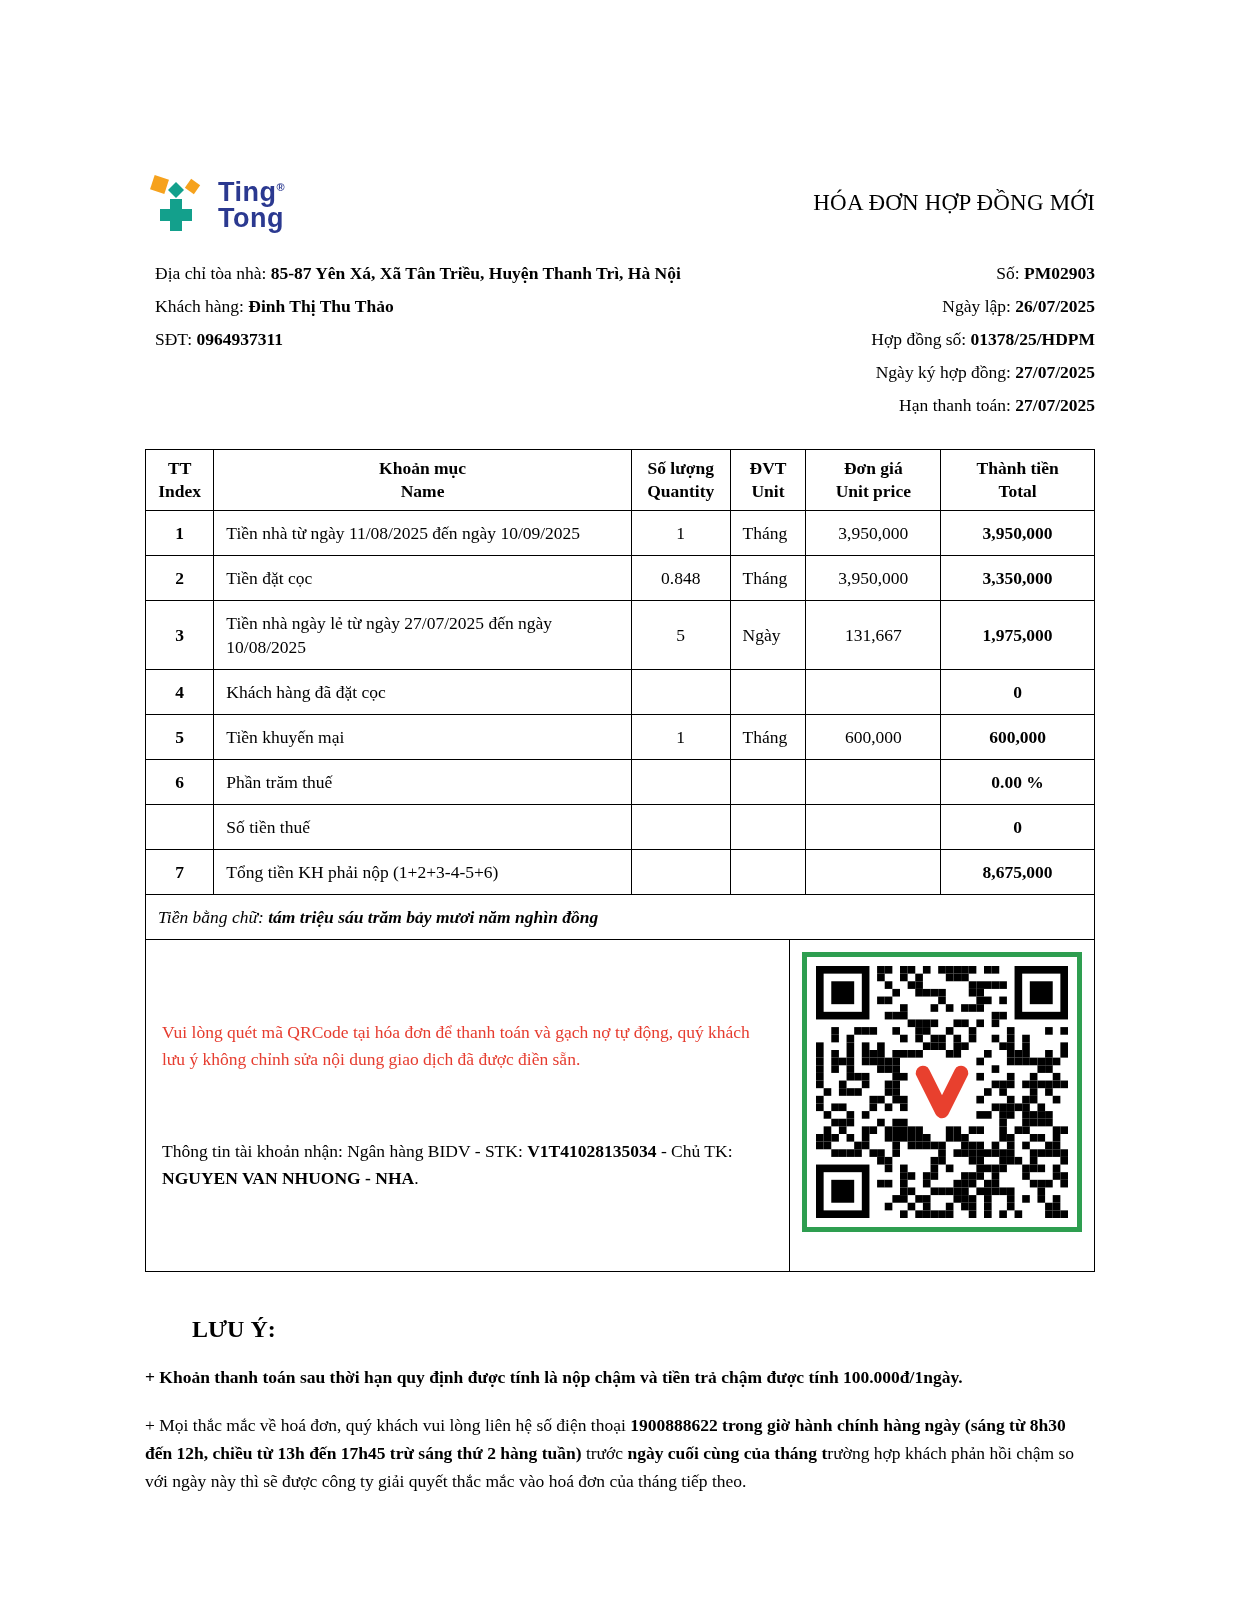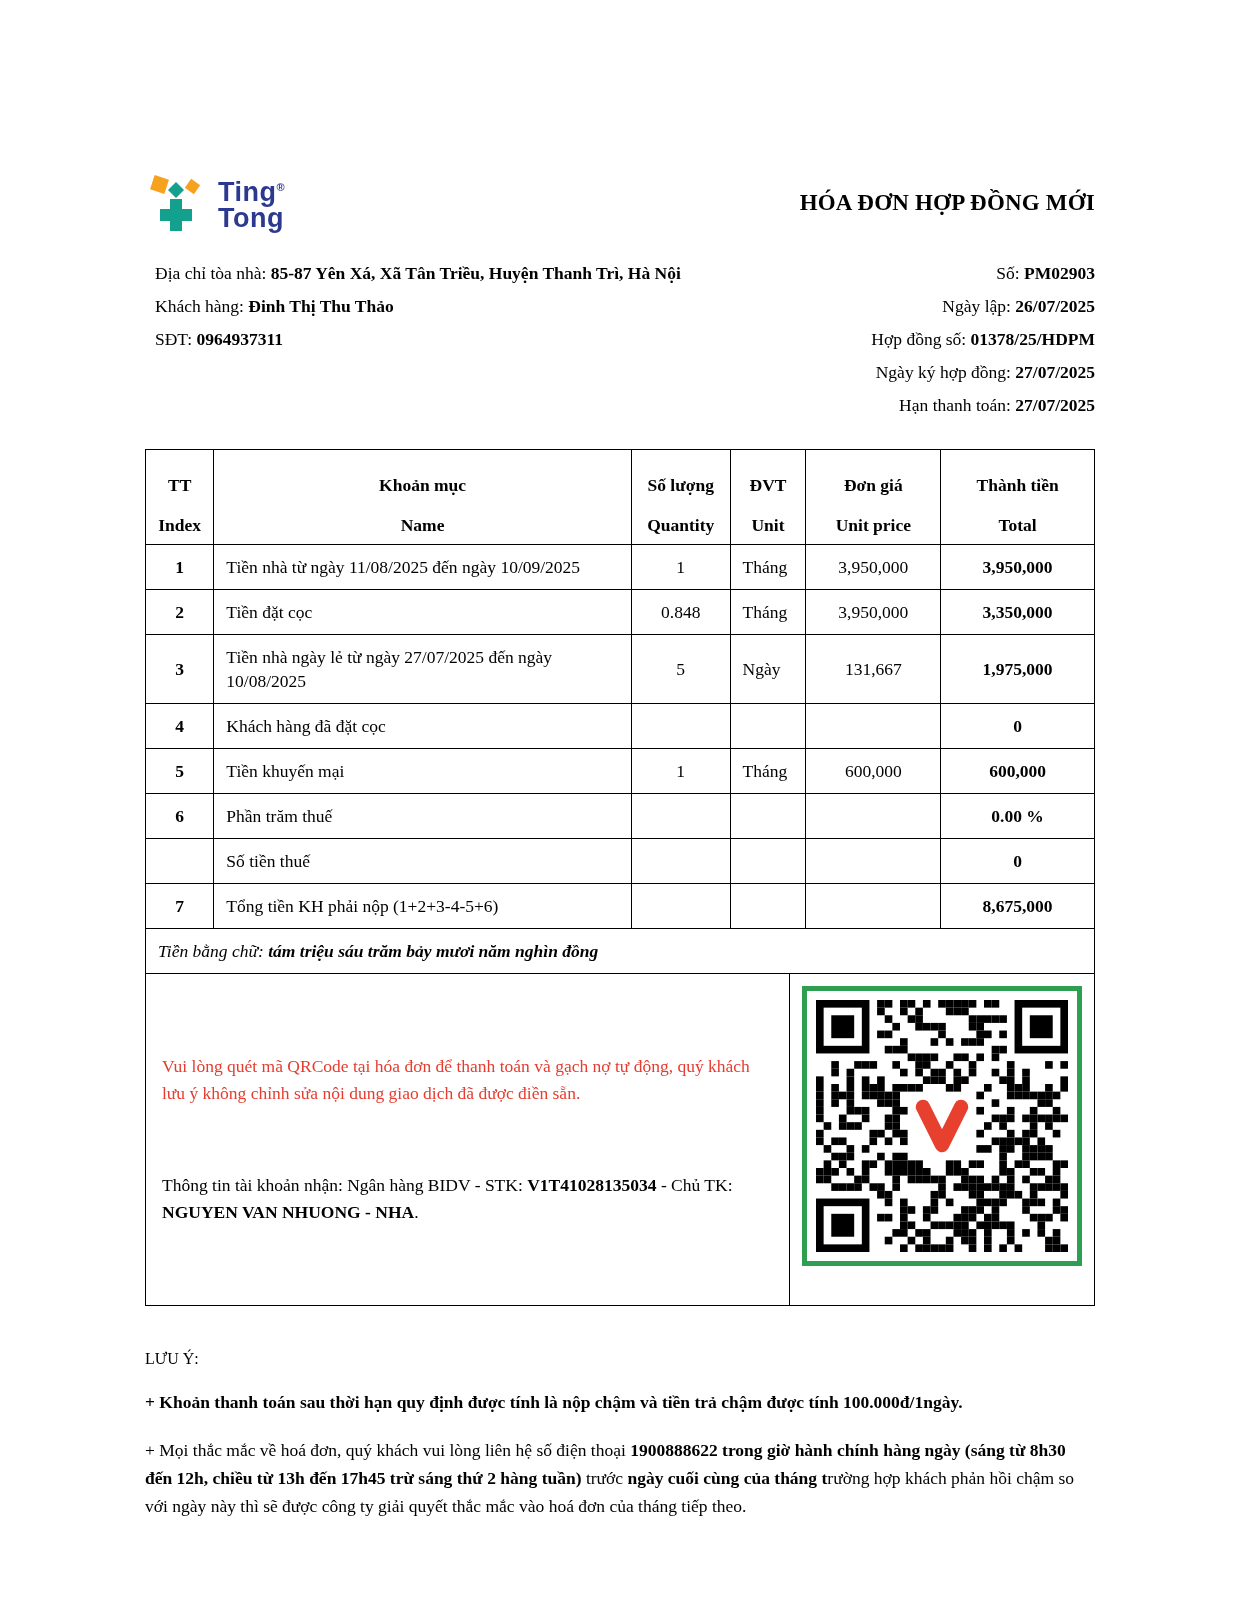--- a/index.html
+++ b/index.html
@@ -13,34 +13,34 @@
 
   
   .header { display:flex; justify-content:space-between; align-items:flex-start; }
   .logo { display:flex; align-items:flex-start; gap:11px; }
   .logo-text {
     font-family:"Liberation Sans", sans-serif;
     font-weight:bold; font-size:27px; line-height:26px;
     color:#2b3990; letter-spacing:0.5px; margin-top:2px;
   }
   .logo-text sup { font-size:11px; font-weight:bold; }
-  .doc-title { font-size:23px; font-weight:bold; margin-top:18px; letter-spacing:0.2px; }
+  .doc-title { font-size:23px; font-weight:normal; margin-top:18px; letter-spacing:0.2px; }
 
   
   .info-row { display:flex; justify-content:space-between; margin-top:24px; }
   .info-left { width:540px;margin-left:10px; }
   .info-right { text-align:right; }
   .info-line { line-height:31px; margin-bottom:2px; }
   .info-line b { font-weight:bold; }
 
   
   table.items { width:100%; border-collapse:collapse; margin-top:26px; }
   table.items th, table.items td { border:1px solid #000; }
   table.items th { padding:7px 6px; text-align:center; vertical-align:middle; font-size:17.5px; }
-  table.items th div { line-height:23px;margin-top:17px; }
+  table.items th div { line-height:23px; }
   table.items td { padding:10px 12px; vertical-align:middle; line-height:24px; }
   .col-tt     { width:7.2%; }
   .col-name   { width:44%; }
   .col-qty    { width:10.4%; }
   .col-unit   { width:8%; }
   .col-price  { width:14.2%;font-family:Liberation Serif, serif; }
   .col-total  { width:16.2%; }
   td.c-tt    { text-align:center; font-weight:bold; }
   td.c-name  { text-align:left; padding-left:15px; }
   td.c-qty   { text-align:center; }
@@ -64,21 +64,21 @@
   .qr-account { line-height:27px; }
   .qr-cell { width:304px; padding:12px 0 12px 12px; }
   .qr-frame {
     border:5px solid #2e9e50; background:#fff;
     width:280px; height:280px;
     display:flex; align-items:center; justify-content:center;
   }
 
   
   .notes { margin-top:44px; }
-  .notes-heading { font-weight:normal; font-size:16px; }
+  .notes-heading { font-weight:bold; font-size:24px;margin-left:47px; }
   .note-para { margin-top:20px; line-height:28px; }
   .note-bold { font-weight:bold; }
 </style>
 </head>
 <body>
 
 <div class="page">
 
   <div class="header">
     <div class="logo">

